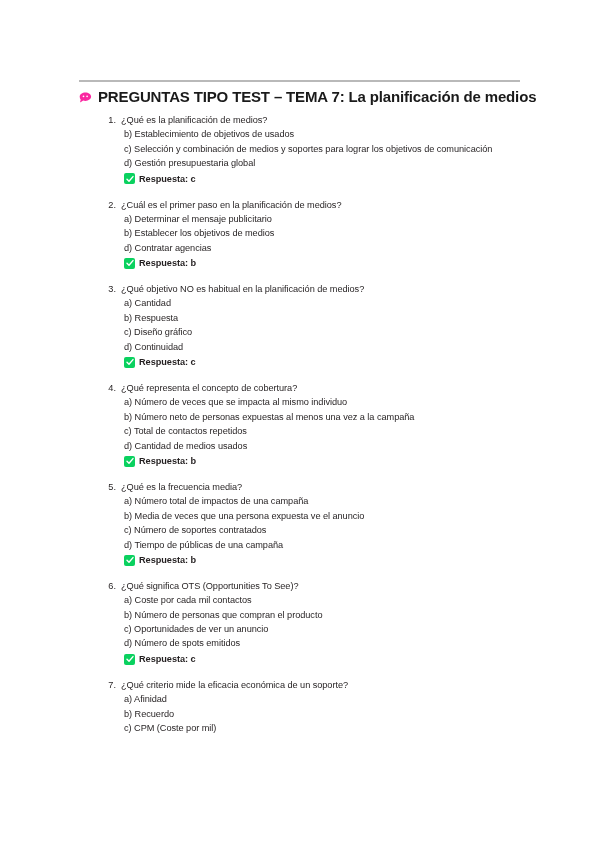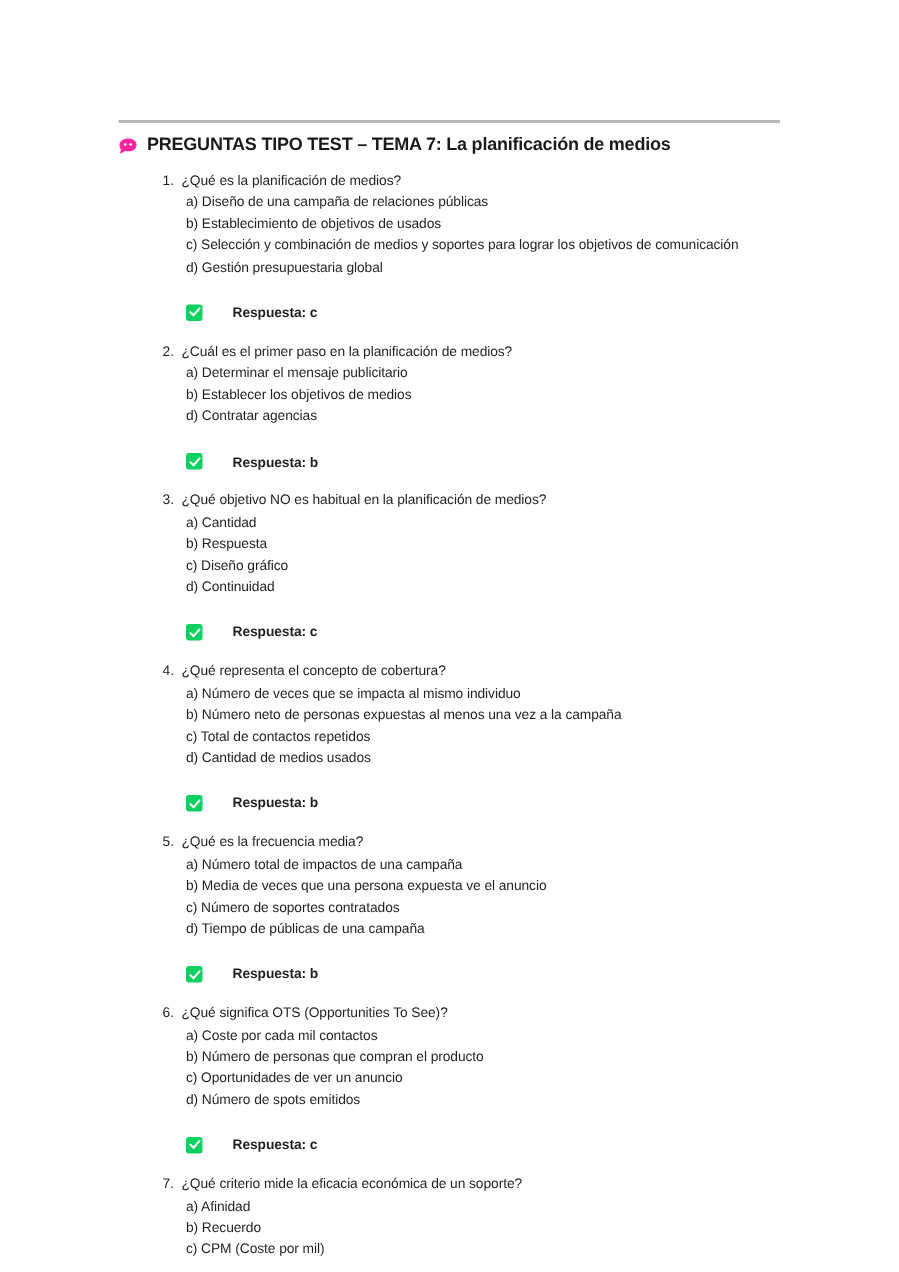--- a/index.html
+++ b/index.html
@@ -52,21 +52,21 @@
   }
   .bubble-icon {
     flex: 0 0 auto;
     width: 13px;
     height: 12px;
     margin-top: 2px;
     position: relative;
   }
   .bubble-icon svg { display: block; }
   .doc-heading-text {
-    font-size: 12px;
+    font-size: 15px;
     font-weight: bold;
     letter-spacing: -0.15px;
     line-height: 13px;
     color: #1a1a1a;
     white-space: nowrap;
     text-align: right;
   }
 
   
   .q-list {
@@ -104,24 +104,24 @@
     font-size: 9.2px;
     line-height: 14.4px;
     color: #231f20;
     letter-spacing: -0.05px;
   }
 
   
   .answer-row {
     display: flex;
     align-items: center;
-    gap: 20px;
+    gap: 4px;
     margin-left: 3px;
     height: 14.4px;
-    margin-top: 16px;
+    margin-top: 1px;
   }
   .check-icon {
     flex: 0 0 auto;
     width: 11px;
     height: 11px;
     border-radius: 2px;
     background: #0ad15f;
     display: flex;
     align-items: center;
     justify-content: center;
@@ -154,21 +154,20 @@
       </span>
       <span class="doc-heading-text">PREGUNTAS TIPO TEST – TEMA 7: La planificación de medios</span>
     </div>
 
     <ol class="q-list">
 
       <li class="q-item">
         <span class="q-num">1.</span>
         <div class="q-text">¿Qué es la planificación de medios?</div>
         <ul class="opt-list">
-          <li class="opt">a) Diseño de una campaña de relaciones públicas</li>
           <li class="opt">b) Establecimiento de objetivos de usados</li>
           <li class="opt">c) Selección y combinación de medios y soportes para lograr los objetivos de comunicación</li>
           <li class="opt">d) Gestión presupuestaria global</li>
         </ul>
         <div class="answer-row">
           <span class="check-icon">
             <svg width="8" height="8" viewBox="0 0 8 8" xmlns="http://www.w3.org/2000/svg">
               <path d="M1 4.2 L3 6.2 L7 1.6" stroke="#ffffff" stroke-width="1.4" fill="none" stroke-linecap="round" stroke-linejoin="round"></path>
             </svg>
           </span>

